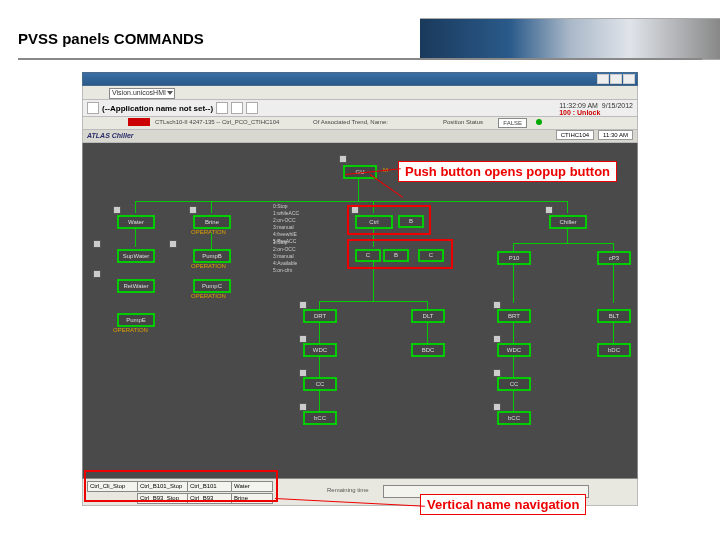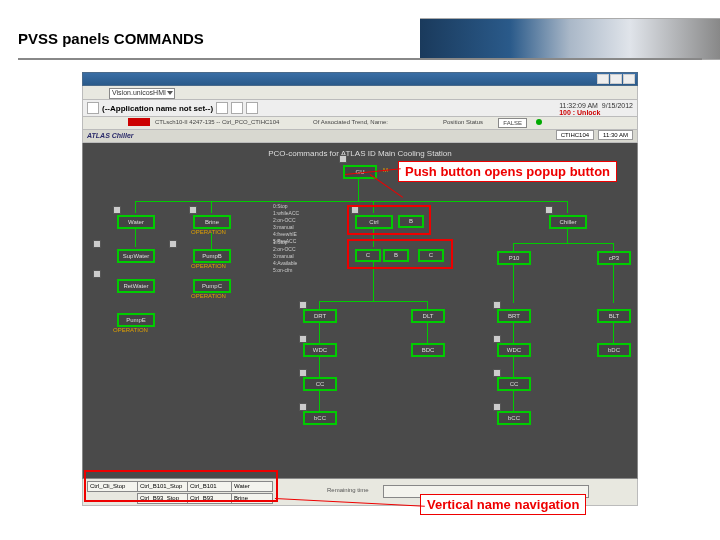--- a/index.html
+++ b/index.html
@@ -98,21 +98,20 @@
     </div>
 
     <div class="subhead">
       <b>ATLAS</b>
       <b>Chiller</b>
       <span class="rfield">11:30 AM</span>
       <span class="rfield">CTIHC104</span>
     </div>
 
     <div class="canvas">
-      <div class="pco-title">PCO-commands for ATLAS ID Main Cooling Station</div>
 
       <div class="gbtn md" style="top:22px;left:260px">GU</div>
       <span class="orange" style="top:24px;left:300px">M</span>
       <div class="exp" style="top:12px;left:256px"></div>
       <div class="ln lnv" style="top:34px;left:275px;height:24px"></div>
       <div class="ln lnh" style="top:58px;left:52px;width:432px"></div>
       <div class="ln lnv" style="top:58px;left:52px;height:12px"></div>
       <div class="ln lnv" style="top:58px;left:128px;height:12px"></div>
       <div class="ln lnv" style="top:58px;left:290px;height:12px"></div>
       <div class="ln lnv" style="top:58px;left:484px;height:12px"></div>

